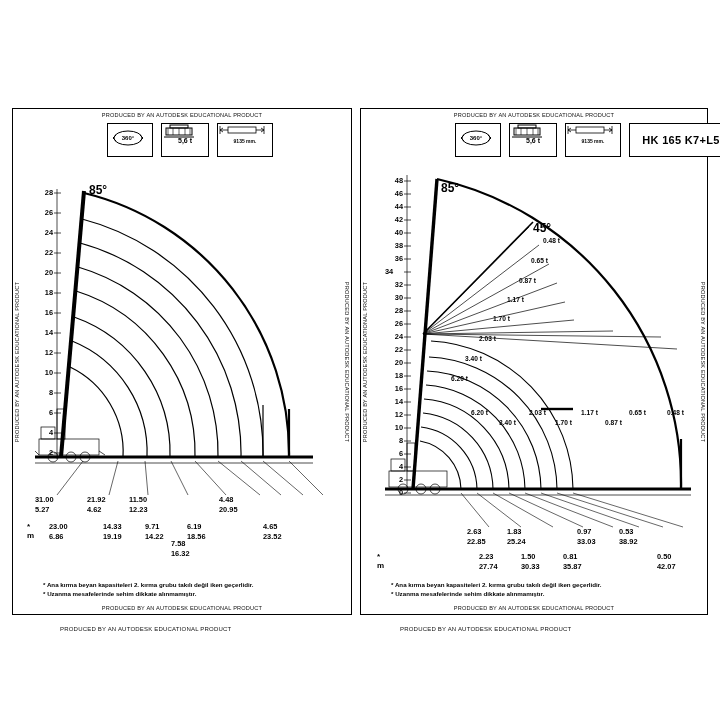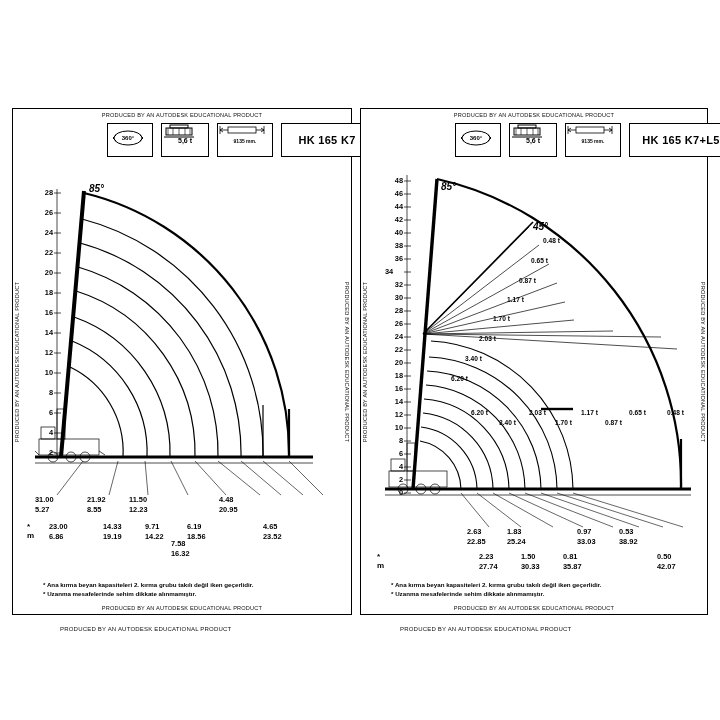--- a/index.html
+++ b/index.html
@@ -26,21 +26,21 @@
   .badge-model.wide{width:104px;}
   .model-text{font-size:11px;font-weight:bold;letter-spacing:.3px;}
   .badge-sub{font-size:7px;font-weight:bold;margin-top:1px;}
   .badge-sub-small{font-size:5px;font-weight:bold;margin-top:1px;}
 
   .footnote{position:absolute;left:36px;font-size:6.2px;line-height:1.45;font-weight:bold;}
   .star-m{position:absolute;font-size:8px;font-weight:bold;line-height:1.15;}
 
   .colnum{position:absolute;font-size:7.4px;font-weight:bold;text-align:left;line-height:1.3;white-space:nowrap;}
 
-  .anglelbl{position:absolute;font-size:10px;font-weight:bold;font-style:italic;}
+  .anglelbl{position:absolute;font-size:12px;font-weight:bold;}
   .caplbl{position:absolute;font-size:6.6px;font-weight:bold;white-space:nowrap;}
 
   svg{position:absolute;left:0;top:0;overflow:visible;}
 </style>
 </head>
 <body>
 
 <div id="sheet">
 
   <div class="panel" id="panel-left">
@@ -76,23 +76,20 @@
         <svg width="48" height="14" viewBox="0 0 48 14">
           <rect x="10" y="3" width="28" height="6" fill="none" stroke="#000" stroke-width=".8"></rect>
           <line x1="2" y1="6" x2="10" y2="6" stroke="#000" stroke-width=".8"></line>
           <line x1="38" y1="6" x2="46" y2="6" stroke="#000" stroke-width=".8"></line>
           <path d="M2 6 L5 4 M2 6 L5 8" stroke="#000" stroke-width=".8" fill="none"></path>
           <path d="M46 6 L43 4 M46 6 L43 8" stroke="#000" stroke-width=".8" fill="none"></path>
           <line x1="2" y1="2" x2="2" y2="10" stroke="#000" stroke-width=".8"></line>
           <line x1="46" y1="2" x2="46" y2="10" stroke="#000" stroke-width=".8"></line>
         </svg>
         <div class="badge-sub-small">9135 mm.</div>
-      </div>
-      <div class="badge badge-model">
-        <span class="model-text">HK 165 K7</span>
       </div>
     </div>
 
     <svg width="340" height="507" viewBox="0 0 340 507">
 
       <line x1="44" y1="80" x2="44" y2="350" stroke="#000" stroke-width="0.7"></line>
 
       <g stroke="#000" stroke-width="0.7">
         <line x1="41" y1="84" x2="48" y2="84"></line>
         <line x1="41" y1="104" x2="48" y2="104"></line>
@@ -182,21 +179,21 @@
       <span>31.00</span><br>
       <span>5.27</span>
     </div>
     <div class="colnum" style="left:36px;top:413px;width:50px;">
       <span>23.00</span><br>
       <span>6.86</span>
     </div>
 
     <div class="colnum" style="left:74px;top:386px;width:50px;">
       <span>21.92</span><br>
-      <span>8.55</span>
+      <span>4.62</span>
     </div>
     <div class="colnum" style="left:90px;top:413px;width:50px;">
       <span>14.33</span><br>
       <span>19.19</span>
     </div>
 
     <div class="colnum" style="left:116px;top:386px;width:50px;">
       <span>11.50</span><br>
       <span>12.23</span>
     </div>

